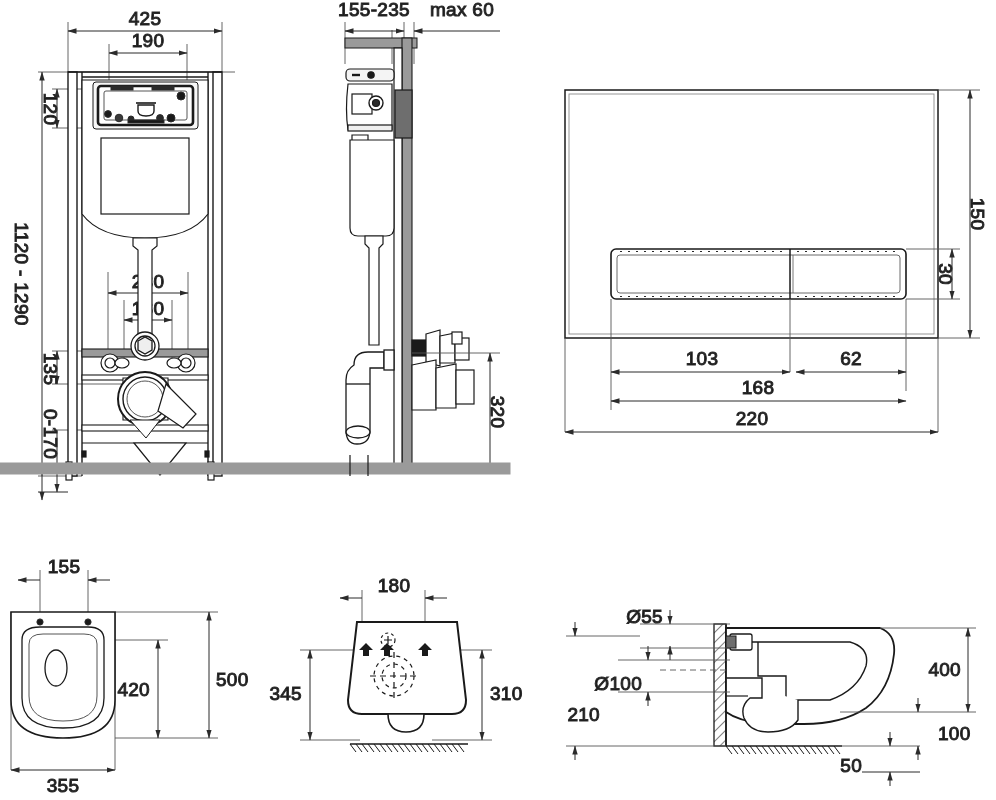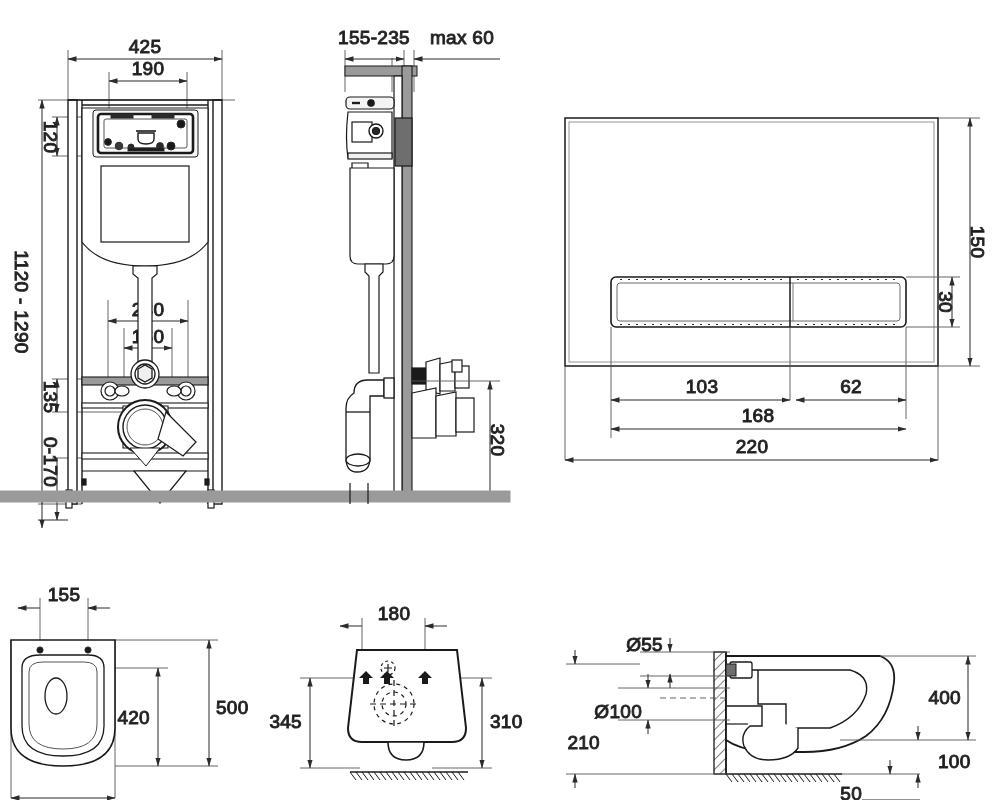--- a/index.html
+++ b/index.html
@@ -2,21 +2,21 @@
 <html><head>
 <meta charset="utf-8">
 <title>Technical Drawing</title>
 <style>
   html,body{margin:0;padding:0;background:#ffffff;}
   body{
     width:996px;height:800px;overflow:hidden;
     font-family:"Liberation Sans","DejaVu Sans",sans-serif;
     color:#1a1a1a;
   }
-  #sheet{position:relative;width:996px;height:662px;background:#fff;margin-top:28px;}
+  #sheet{position:relative;width:996px;height:662px;background:#fff;}
   svg{display:block;}
   .dimtext{
     font-family:"Liberation Sans","DejaVu Sans",sans-serif;
     font-size:19px;fill:#151515;font-weight:400;
     letter-spacing:0.3px;
   }
   .vtext{writing-mode:vertical-rl;}
 </style>
 </head>
 <body>

